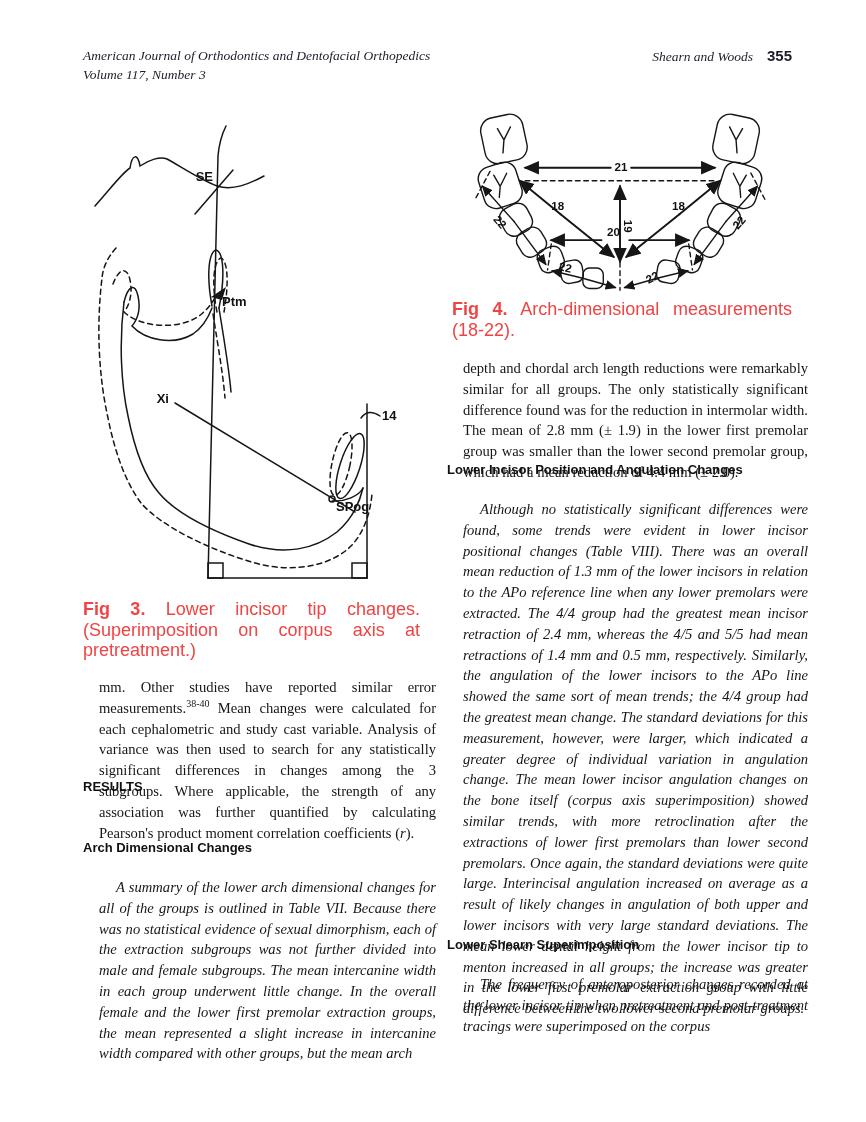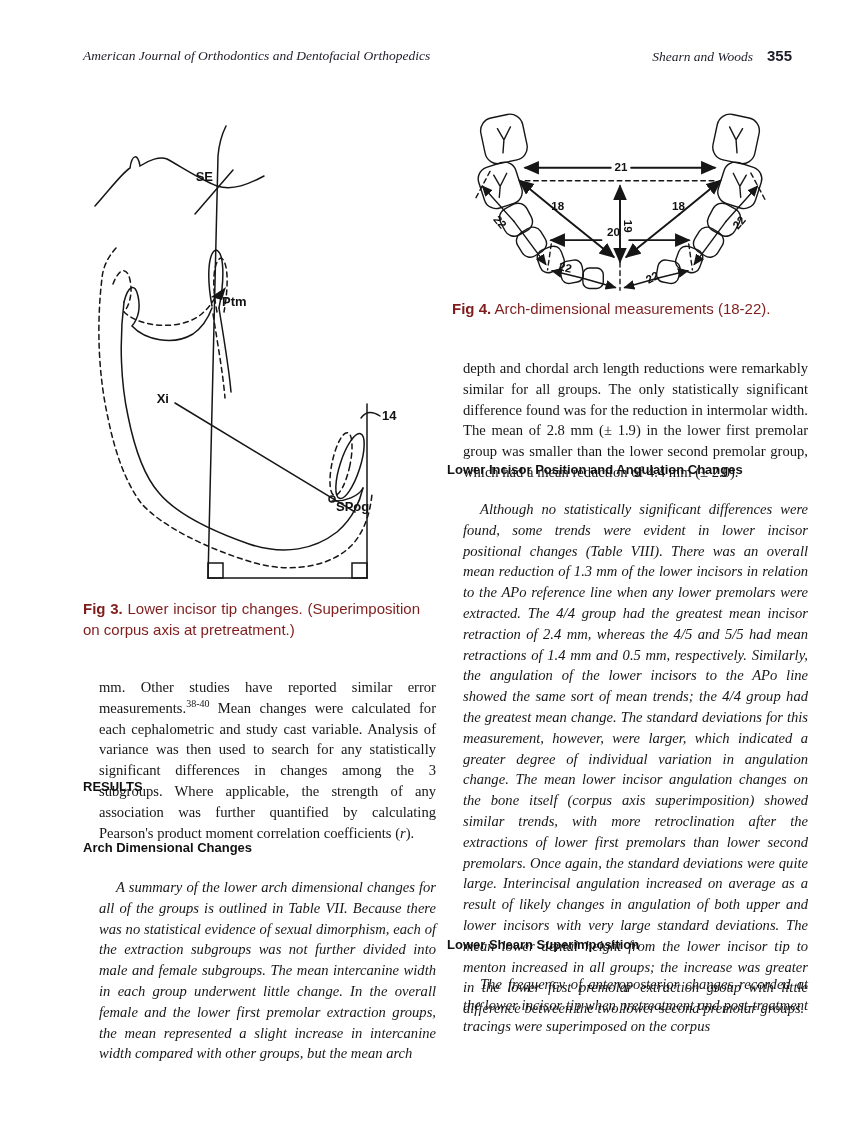--- a/index.html
+++ b/index.html
@@ -9,22 +9,22 @@
     font-family:"Liberation Serif", serif;color:#161616;
   }
   .abs{position:absolute;}
   .hdr{font-style:italic;font-size:13.5px;line-height:19px;color:#1c1c28;}
   .pagenum{font-style:normal;font-family:"Liberation Sans",sans-serif;font-weight:bold;font-size:15px;margin-left:14px;}
   .body{
     font-size:14.6px;line-height:20.8px;text-align:justify;margin:16px;
   }
   .indent{text-indent:17px;font-style:italic;}
   .caption{
-    font-family:"Liberation Sans",sans-serif;font-size:15px;line-height:20.5px;
-    text-align:justify;margin:0;color:#7f1d1d;
+    font-family:"Liberation Sans",sans-serif;font-size:18px;line-height:20.5px;
+    text-align:justify;margin:0;color:#ef4444;
   }
   .caption b{font-weight:bold;}
   h2,h3{
     font-family:"Liberation Sans",sans-serif;font-weight:bold;color:#111;
     font-size:13px;margin:0;line-height:18px;
   }
   sup{font-size:10px;line-height:0;}
   svg .ln{stroke:#161616;stroke-width:1.5;fill:none;stroke-linecap:round;}
   svg .dash{stroke-dasharray:5 4;}
   svg .thick{stroke-width:2.1;}
@@ -35,20 +35,21 @@
     font-family:"Liberation Sans",sans-serif;font-weight:bold;font-size:12.5px;fill:#111;
   }
 </style>
 </head>
 <body>
 
 <div class="page">
 
   <div class="abs hdr" style="left:83px;top:46px;">
     <div>American Journal of Orthodontics and Dentofacial Orthopedics</div>
+    <div>Volume 117, Number 3</div>
   </div>
   <div class="abs hdr" style="right:74px;top:46px;text-align:left;">
     <span>Shearn and Woods</span><span class="pagenum">355</span>
   </div>
 
   <svg class="abs" style="left:83px;top:116px;" width="337" height="484" viewBox="0 0 337 484">
 
     <path class="ln" d="M 12,90 C 28,72 40,56 47,52 C 49,38 55,37 57,50 C 66,44 77,40 84,43 C 97,50 116,63 134,70 C 150,75 166,68 181,60"></path>
 
     <path class="ln" d="M 112,98 L 150,54"></path>

